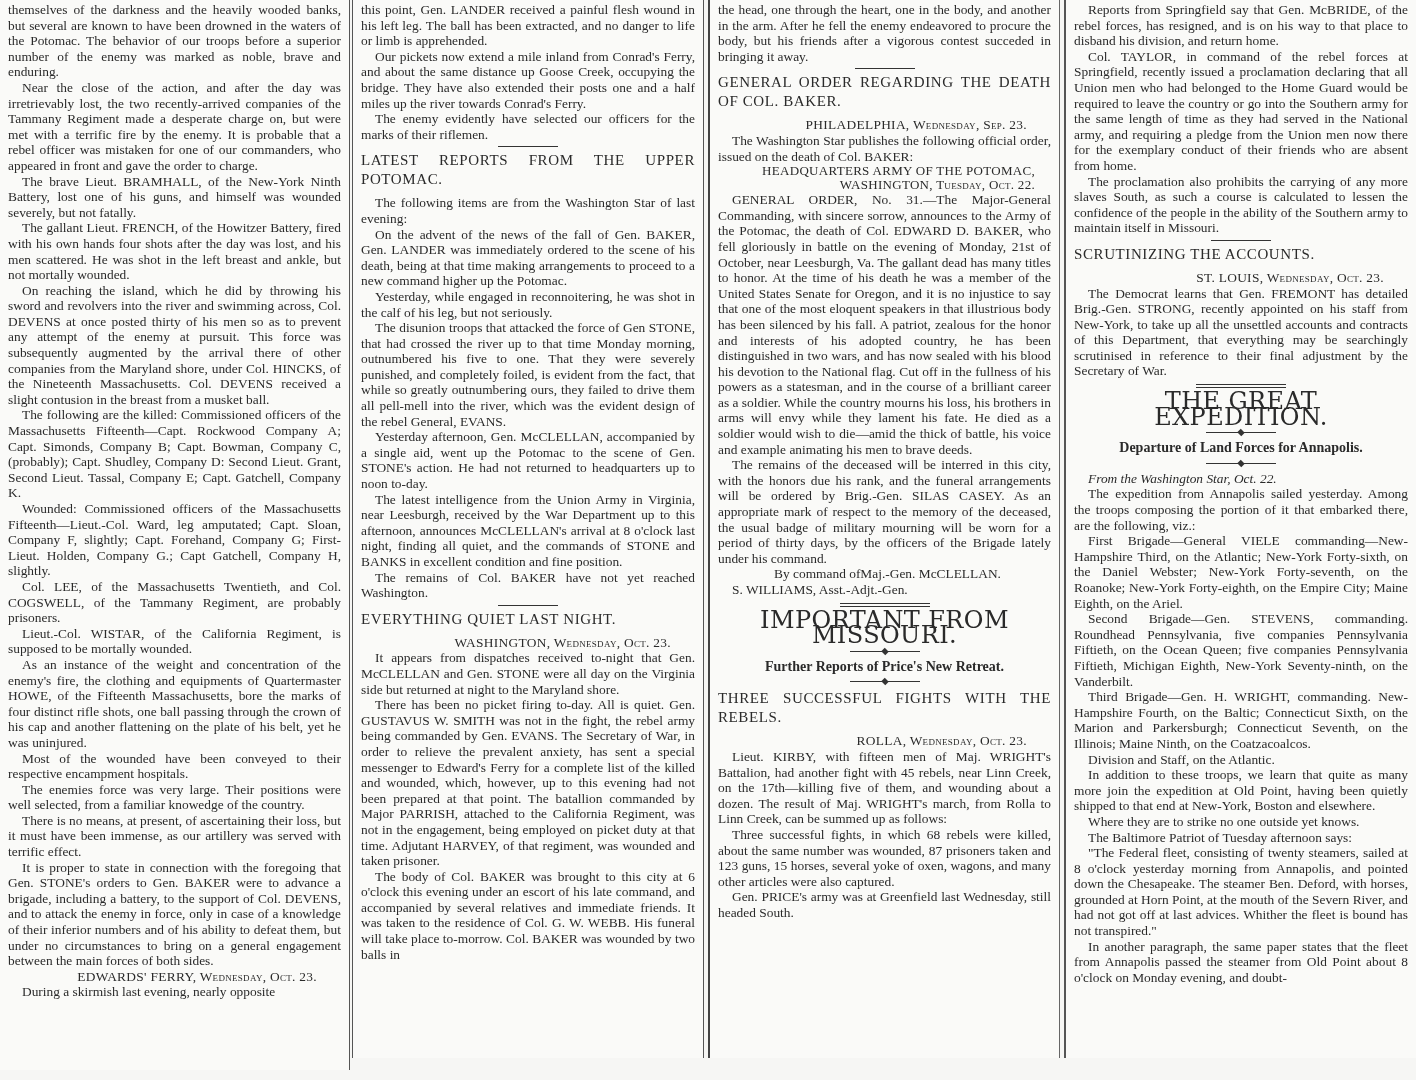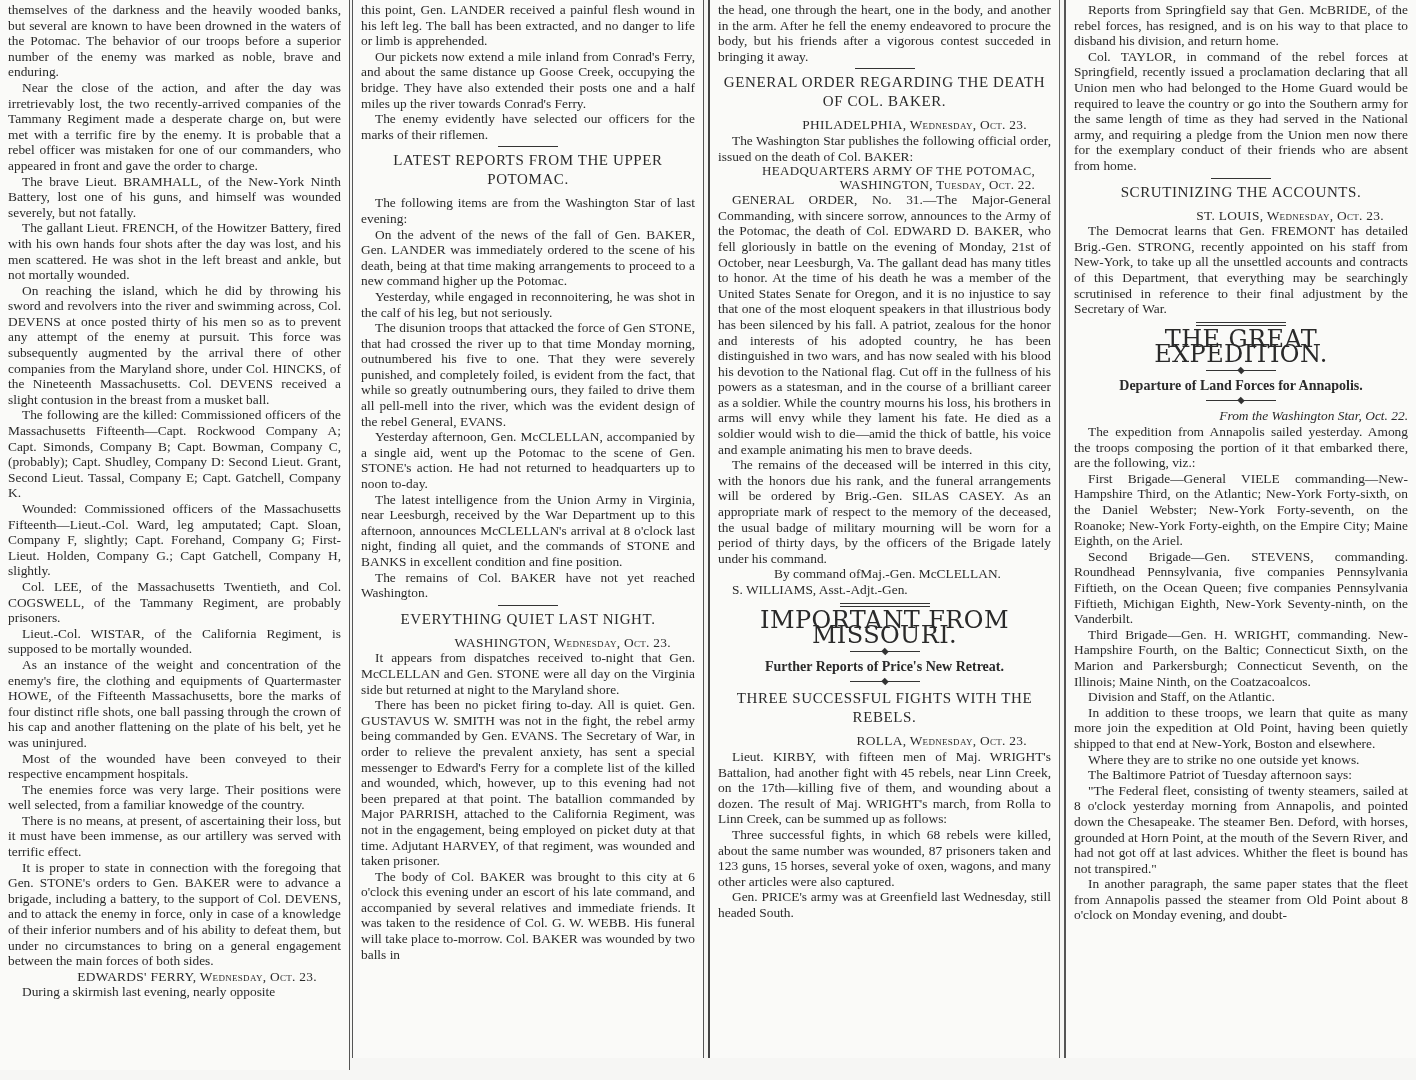--- a/index.html
+++ b/index.html
@@ -21,40 +21,40 @@
   }
   .col p { margin: 0; text-indent: 14px; }
   .col p.noindent { text-indent: 0; }
   #col1 { left: 0; width: 350px; height: 1070px; border-right: 1px solid #555; }
   #col2 { left: 352px; width: 352px; height: 1058px; border-left: 1px solid #555; border-right: 1px solid #555; }
   #col3 { left: 708px; width: 352px; height: 1058px; border-left: 2px solid #444; border-right: 1px solid #666; }
   #col4 { left: 1064px; width: 352px; height: 1058px; border-left: 2px solid #555; }
   .sc { font-variant: small-caps; letter-spacing: 0.3px; }
   .dateline { text-align: right; text-indent: 0; padding-right: 24px; }
   .head {
-    text-align: center; text-indent: 0;
+    text-indent: 0;
     font-size: 15px; letter-spacing: 0.6px;
     margin: 4px 0 6px 0; line-height: 19px;
   }
   .head-bold {
     text-align: center; font-weight: normal;
     font-size: 24px; letter-spacing: 0.4px; margin: 6px 0 4px 0;
     font-family: "DejaVu Serif", serif;
   }
   .subhead-bold {
     text-align: center; font-weight: bold; font-size: 14px; margin: 0 0;
   }
   .rule { width: 60px; height: 1px; background: #333; margin: 4px auto; }
   .orn { width: 70px; height: 7px; margin: 4px auto; position: relative; }
   .orn::before { content: ""; position: absolute; left: 0; right: 0; top: 3px; height: 1px; background: #333; }
   .orn::after { content: ""; position: absolute; left: 31px; top: 0; width: 8px; height: 7px; background: #333; transform: rotate(45deg) scale(0.7); }
   .double-rule { width: 90px; border-top: 1px solid #333; border-bottom: 1px solid #333; height: 2px; margin: 5px auto; }
   .signature { display: flex; justify-content: center; padding: 0 8px 0 14px; text-indent: 0; }
   .hq { text-align: right; text-indent: 0; padding-right: 16px; font-size: 13px; line-height: 14px; }
-  .source { text-align: right; text-indent: 0; font-style: italic; margin-top: 6px; }
+  .source { text-align: left; text-indent: 0; font-style: italic; margin-top: 6px; }
 </style>
 </head>
 <body>
 
 <div class="page">
   <div class="col" id="col1">
       <p class="noindent">themselves of the darkness and the heavily wooded banks, but several are known to have been drowned in the waters of the Potomac. The behavior of our troops before a superior number of the enemy was marked as noble, brave and enduring.</p>
       <p>Near the close of the action, and after the day was irretrievably lost, the two recently-arrived companies of the Tammany Regiment made a desperate charge on, but were met with a terrific fire by the enemy. It is probable that a rebel officer was mistaken for one of our commanders, who appeared in front and gave the order to charge.</p>
       <p>The brave Lieut. BRAMHALL, of the New-York Ninth Battery, lost one of his guns, and himself was wounded severely, but not fatally.</p>
       <p>The gallant Lieut. FRENCH, of the Howitzer Battery, fired with his own hands four shots after the day was lost, and his men scattered. He was shot in the left breast and ankle, but not mortally wounded.</p>
@@ -88,21 +88,21 @@
       <div class="head">EVERYTHING QUIET LAST NIGHT.</div>
       <p class="dateline sc">WASHINGTON, Wednesday, Oct. 23.</p>
       <p>It appears from dispatches received to-night that Gen. McCLELLAN and Gen. STONE were all day on the Virginia side but returned at night to the Maryland shore.</p>
       <p>There has been no picket firing to-day. All is quiet. Gen. GUSTAVUS W. SMITH was not in the fight, the rebel army being commanded by Gen. EVANS. The Secretary of War, in order to relieve the prevalent anxiety, has sent a special messenger to Edward's Ferry for a complete list of the killed and wounded, which, however, up to this evening had not been prepared at that point. The batallion commanded by Major PARRISH, attached to the California Regiment, was not in the engagement, being employed on picket duty at that time. Adjutant HARVEY, of that regiment, was wounded and taken prisoner.</p>
       <p>The body of Col. BAKER was brought to this city at 6 o'clock this evening under an escort of his late command, and accompanied by several relatives and immediate friends. It was taken to the residence of Col. G. W. WEBB. His funeral will take place to-morrow. Col. BAKER was wounded by two balls in</p>
     </div>
   <div class="col" id="col3">
       <p class="noindent">the head, one through the heart, one in the body, and another in the arm. After he fell the enemy endeavored to procure the body, but his friends after a vigorous contest succeded in bringing it away.</p>
       <div class="rule"></div>
       <div class="head">GENERAL ORDER REGARDING THE DEATH OF COL. BAKER.</div>
-      <p class="dateline sc">PHILADELPHIA, Wednesday, Oct. 23.</p>
+      <p class="dateline sc">PHILADELPHIA, Wednesday, Sep. 23.</p>
       <p>The Washington Star publishes the following official order, issued on the death of Col. BAKER:</p>
       <div class="hq sc">
         <div>HEADQUARTERS ARMY OF THE POTOMAC,</div>
         <div>WASHINGTON, Tuesday, Oct. 22.</div>
       </div>
       <p>GENERAL ORDER, No. 31.—The Major-General Commanding, with sincere sorrow, announces to the Army of the Potomac, the death of Col. EDWARD D. BAKER, who fell gloriously in battle on the evening of Monday, 21st of October, near Leesburgh, Va. The gallant dead has many titles to honor. At the time of his death he was a member of the United States Senate for Oregon, and it is no injustice to say that one of the most eloquent speakers in that illustrious body has been silenced by his fall. A patriot, zealous for the honor and interests of his adopted country, he has been distinguished in two wars, and has now sealed with his blood his devotion to the National flag. Cut off in the fullness of his powers as a statesman, and in the course of a brilliant career as a soldier. While the country mourns his loss, his brothers in arms will envy while they lament his fate. He died as a soldier would wish to die—amid the thick of battle, his voice and example animating his men to brave deeds.</p>
       <p>The remains of the deceased will be interred in this city, with the honors due his rank, and the funeral arrangements will be ordered by Brig.-Gen. SILAS CASEY. As an appropriate mark of respect to the memory of the deceased, the usual badge of military mourning will be worn for a period of thirty days, by the officers of the Brigade lately under his command.</p>
       <div class="signature">
         <span>By command of</span>
         <span>Maj.-Gen. McCLELLAN.</span>
@@ -115,20 +115,21 @@
       <div class="orn"></div>
       <div class="head">THREE SUCCESSFUL FIGHTS WITH THE REBELS.</div>
       <p class="dateline sc">ROLLA, Wednesday, Oct. 23.</p>
       <p>Lieut. KIRBY, with fifteen men of Maj. WRIGHT's Battalion, had another fight with 45 rebels, near Linn Creek, on the 17th—killing five of them, and wounding about a dozen. The result of Maj. WRIGHT's march, from Rolla to Linn Creek, can be summed up as follows:</p>
       <p>Three successful fights, in which 68 rebels were killed, about the same number was wounded, 87 prisoners taken and 123 guns, 15 horses, several yoke of oxen, wagons, and many other articles were also captured.</p>
       <p>Gen. PRICE's army was at Greenfield last Wednesday, still headed South.</p>
     </div>
   <div class="col" id="col4">
       <p>Reports from Springfield say that Gen. McBRIDE, of the rebel forces, has resigned, and is on his way to that place to disband his division, and return home.</p>
       <p>Col. TAYLOR, in command of the rebel forces at Springfield, recently issued a proclamation declaring that all Union men who had belonged to the Home Guard would be required to leave the country or go into the Southern army for the same length of time as they had served in the National army, and requiring a pledge from the Union men now there for the exemplary conduct of their friends who are absent from home.</p>
+      <p>The proclamation also prohibits the carrying of any more slaves South, as such a course is calculated to lessen the confidence of the people in the ability of the Southern army to maintain itself in Missouri.</p>
       <div class="rule"></div>
       <div class="head">SCRUTINIZING THE ACCOUNTS.</div>
       <p class="dateline sc">ST. LOUIS, Wednesday, Oct. 23.</p>
       <p>The Democrat learns that Gen. FREMONT has detailed Brig.-Gen. STRONG, recently appointed on his staff from New-York, to take up all the unsettled accounts and contracts of this Department, that everything may be searchingly scrutinised in reference to their final adjustment by the Secretary of War.</p>
       <div class="double-rule"></div>
       <div class="head-bold">THE GREAT EXPEDITION.</div>
       <div class="orn"></div>
       <div class="subhead-bold">Departure of Land Forces for Annapolis.</div>
       <div class="orn"></div>
       <p class="source">From the Washington Star, Oct. 22.</p>

